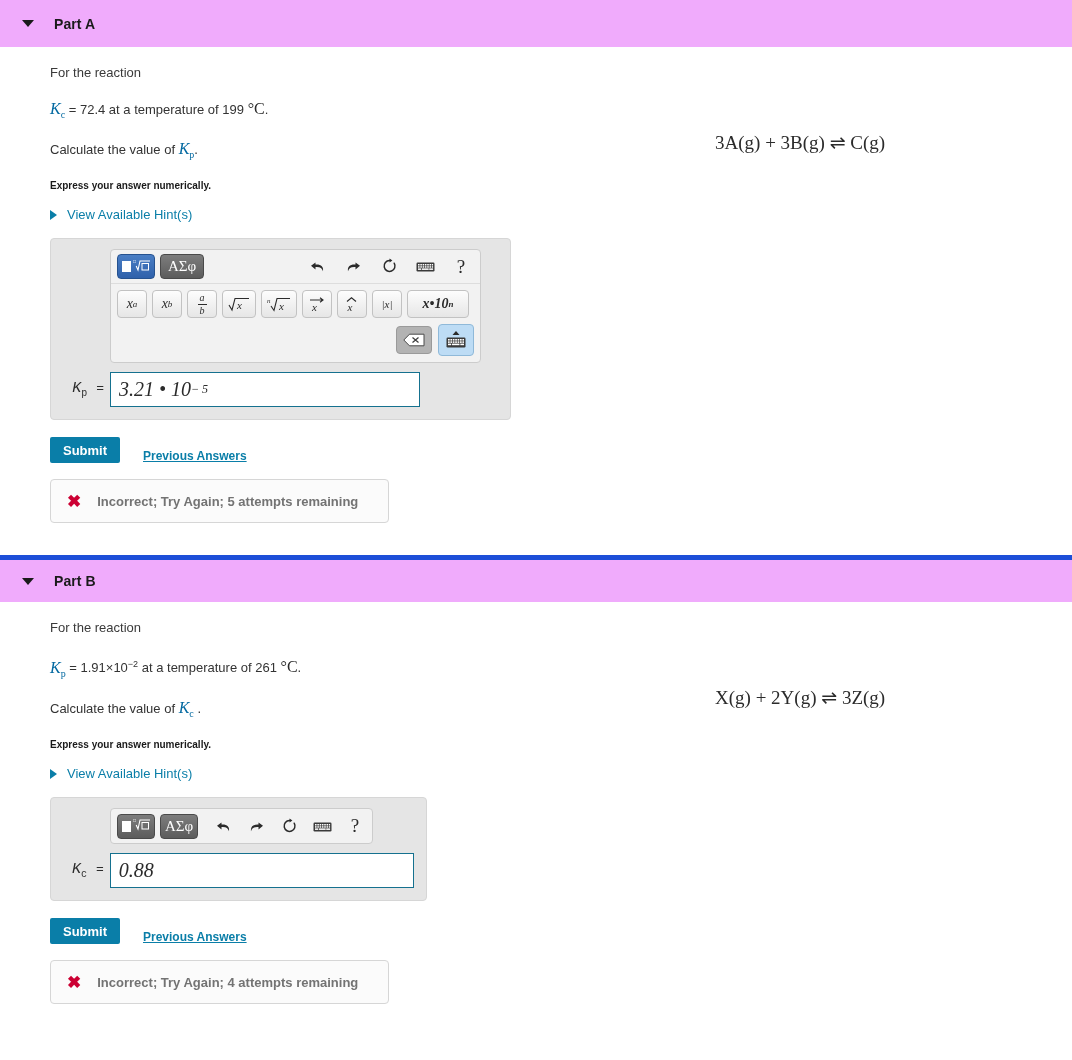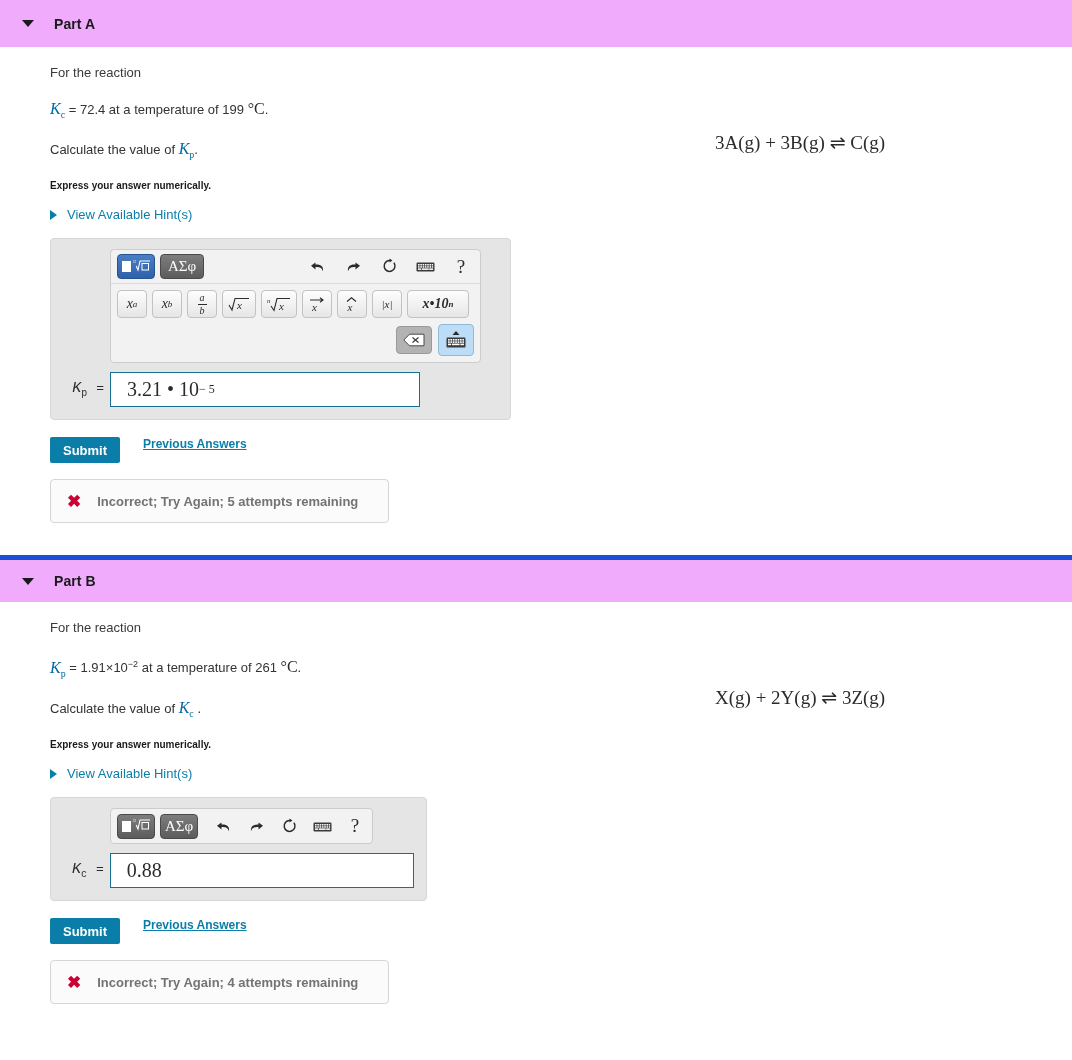--- a/index.html
+++ b/index.html
@@ -255,32 +255,33 @@
   }
   .answer-label i { font-style: italic; }
   .answer-label sub { font-size: 10px; font-style: normal; }
   .answer-box {
     border: 1px solid #15718f;
     background: #ffffff;
     box-sizing: border-box;
     height: 35px;
     display: flex;
     align-items: center;
-    padding-left: 16px;
+    padding-left: 8px;
     font-family: "Liberation Serif", serif;
     font-size: 20px;
     color: #2b2b2b;
     cursor: text;
+    font-style: italic;
   }
   .box-a { width: 310px; }
   .box-b { width: 306px; }
   .answer-box sup { font-size: 12px; vertical-align: super; }
 
   
-  .submit-row { display: flex; align-items: flex-start; margin-top: 17px; }
+  .submit-row { display: flex; align-items: flex-end; margin-top: 17px; }
   .submit-btn {
     background: #0a7ea8;
     color: #ffffff;
     font-size: 13px;
     font-weight: bold;
     border: none;
     border-radius: 2px;
     height: 26px;
     width: 70px;
     display: flex;

